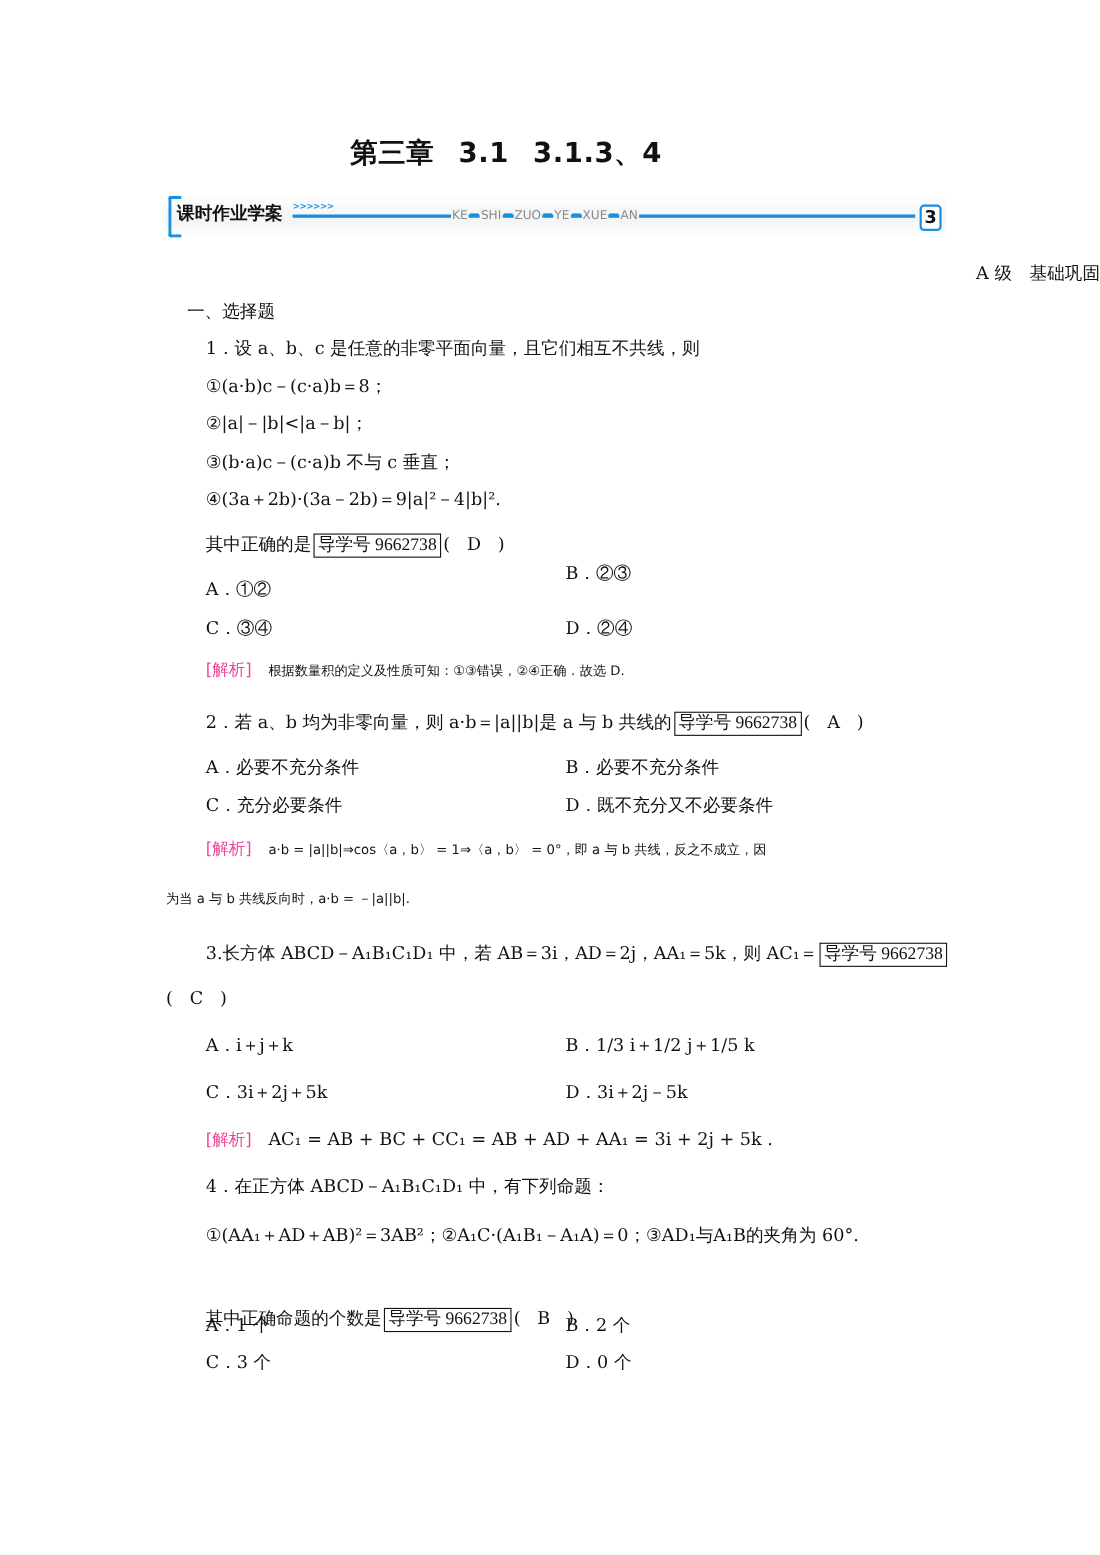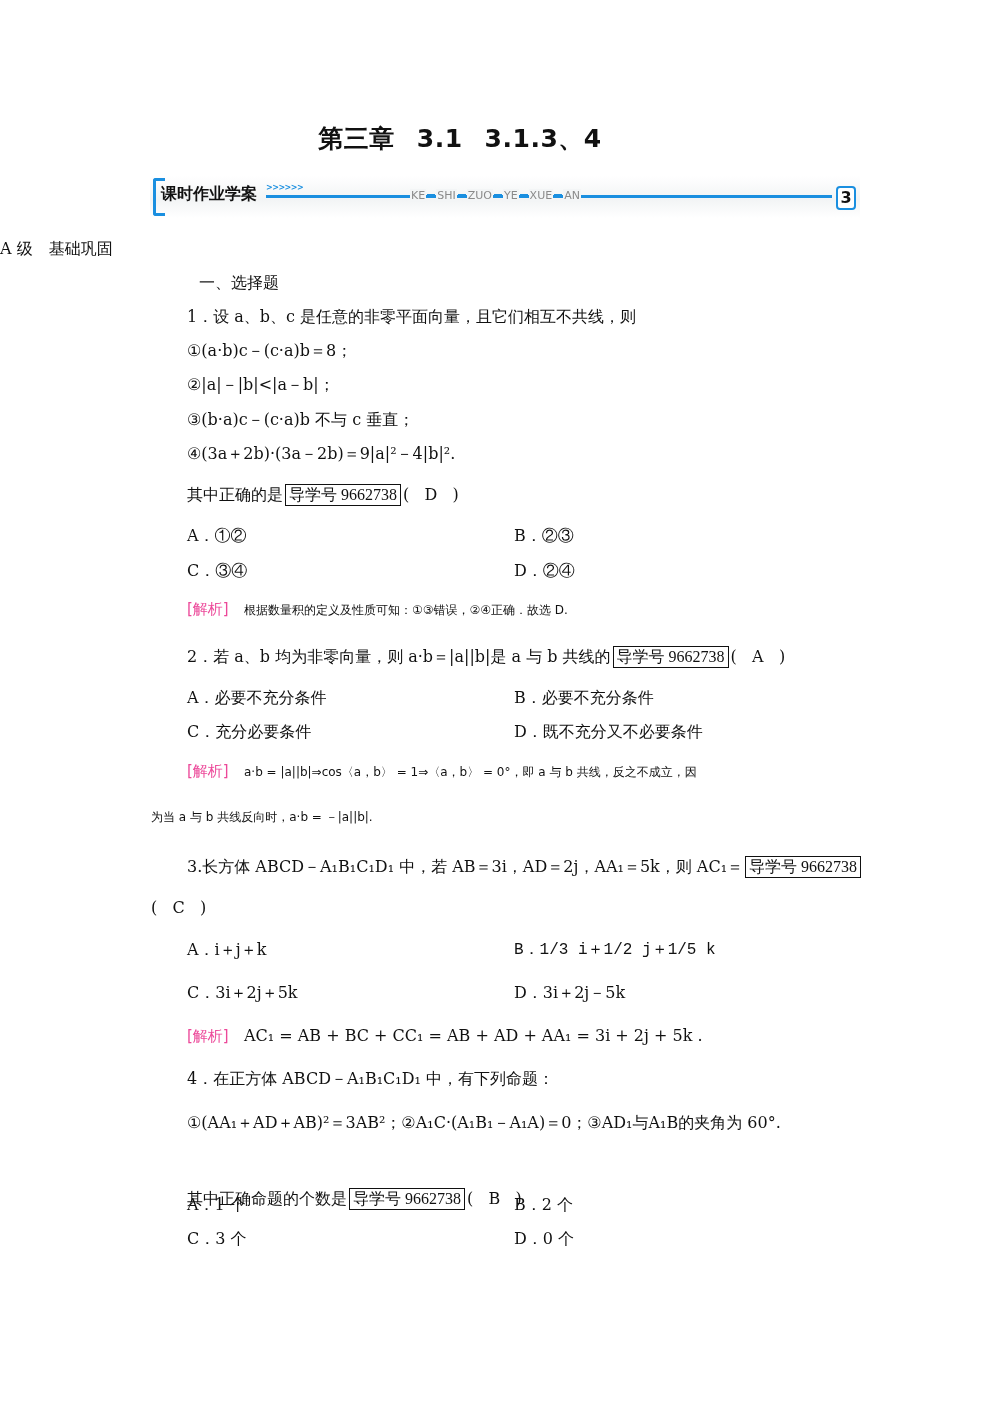--- a/index.html
+++ b/index.html
@@ -51,21 +51,21 @@
     .band-pinyin .dash { display: inline-block; width: 8px; height: 3px; background: #1a8fe0; margin: 0 1px; }
     .band-badge {
       position: absolute; right: 4px; top: 10px; width: 20px; height: 24px;
       border: 2px solid #1a8fe0; border-radius: 4px; background: #fff;
       font-family: "DejaVu Sans", "Liberation Sans", sans-serif; font-weight: bold;
       font-size: 16px; line-height: 20px; text-align: center; color: #111;
     }
 
     
     .t { font-size: 16px; line-height: 22px; color: #111; }
-    .sec-head { left: 0; width: 1000px; text-align: left; top: 238px; }
+    .sec-head { left: 0; width: 1000px; text-align: right; top: 238px; }
     .box {
       display: inline-block; border: 1.5px solid #111; padding: 0 3px;
       line-height: 20px; margin: 0 2px; font-family: Liberation Serif, serif;
     }
     .analysis-tag { color: #ec4899; font-family: "DejaVu Sans", "Liberation Sans", sans-serif; font-size: 15px; }
     .analysis-text { font-family: "DejaVu Sans", "Liberation Sans", sans-serif; font-size: 12px; }
   </style>
 </head>
 <body>
 
@@ -89,34 +89,34 @@
       <span class="dash"></span>
     <span class="seg">XUE</span>
       <span class="dash"></span>
     <span class="seg">AN</span>
   </div>
   <div class="band-badge">3</div>
 </div>
 
 <div class="abs t sec-head">A 级　基础巩固</div>
 
-<div class="abs t" style="left:199px; top:272px;">一、选择题</div>
+<div class="abs t" style="left:170px; top:272px;">一、选择题</div>
 
 <div class="abs t" style="left:187px; top:306px;">
   <span>1．</span><span>设 a、b、c 是任意的非零平面向量，且它们相互不共线，则</span>
 </div>
 <div class="abs t" style="left:187px; top:340px;">①(a·b)c－(c·a)b＝8；</div>
 <div class="abs t" style="left:187px; top:374px;">②|a|－|b|&lt;|a－b|；</div>
 <div class="abs t" style="left:187px; top:409px;">③(b·a)c－(c·a)b 不与 c 垂直；</div>
 <div class="abs t" style="left:187px; top:443px;">④(3a＋2b)·(3a－2b)＝9|a|²－4|b|².</div>
 <div class="abs t" style="left:187px; top:484px;">
   <span>其中正确的是</span><span class="box">导学号 9662738</span>(&nbsp;&nbsp;&nbsp;<span>D</span>&nbsp;&nbsp;&nbsp;)
 </div>
 <div class="abs t" style="left:187px; top:525px;"><span>A．</span><span>①②</span></div>
-<div class="abs t" style="left:514px; top:525px;"><span>B．</span><span>②③</span></div>
+<div class="abs t" style="left:514px; top:510px;"><span>B．</span><span>②③</span></div>
 <div class="abs t" style="left:187px; top:560px;"><span>C．</span><span>③④</span></div>
 <div class="abs t" style="left:514px; top:560px;"><span>D．</span><span>②④</span></div>
 <div class="abs t" style="left:187px; top:598px;">
   <span class="analysis-tag">[解析]</span>&nbsp;&nbsp;&nbsp;<span class="analysis-text">根据数量积的定义及性质可知：①③错误，②④正确．故选 D.</span>
 </div>
 
 <div class="abs t" style="left:187px; top:646px;">
   <span>2．</span><span>若 a、b 均为非零向量，则 a·b＝|a||b|是 a 与 b 共线的</span><span class="box">导学号 9662738</span>(&nbsp;&nbsp;&nbsp;<span>A</span>&nbsp;&nbsp;&nbsp;)
 </div>
 <div class="abs t" style="left:187px; top:687px;"><span>A．</span><span>必要不充分条件</span></div>
@@ -128,21 +128,21 @@
 </div>
 <div class="abs t analysis-text" style="left:151px; top:806px;">为当 a 与 b 共线反向时，a·b = －|a||b|.</div>
 
 <div class="abs t" style="left:187px; top:856px;">
   <span>3.</span><span>长方体 ABCD－A₁B₁C₁D₁ 中，若 AB＝3i，AD＝2j，AA₁＝5k，则 AC₁＝</span><span class="box">导学号 9662738</span>
 </div>
 <div class="abs t" style="left:151px; top:897px;">
   (&nbsp;&nbsp;&nbsp;<span>C</span>&nbsp;&nbsp;&nbsp;)
 </div>
 <div class="abs t" style="left:187px; top:939px;"><span>A．</span><span>i＋j＋k</span></div>
-<div class="abs t" style="left:514px; top:939px;font-family:Liberation Mono, monospace;"><span>B．</span><span>1/3 i＋1/2 j＋1/5 k</span></div>
+<div class="abs t" style="left:514px; top:939px;"><span>B．</span><span>1/3 i＋1/2 j＋1/5 k</span></div>
 <div class="abs t" style="left:187px; top:982px;"><span>C．</span><span>3i＋2j＋5k</span></div>
 <div class="abs t" style="left:514px; top:982px;"><span>D．</span><span>3i＋2j－5k</span></div>
 <div class="abs t" style="left:187px; top:1025px;">
   <span class="analysis-tag">[解析]</span>&nbsp;&nbsp;&nbsp;<span>AC₁ = AB + BC + CC₁ = AB + AD + AA₁ = 3i + 2j + 5k .</span>
 </div>
 
 <div class="abs t" style="left:187px; top:1068px;">
   <span>4．</span><span>在正方体 ABCD－A₁B₁C₁D₁ 中，有下列命题：</span>
 </div>
 <div class="abs t" style="left:187px; top:1112px;">①(AA₁＋AD＋AB)²＝3AB²；②A₁C·(A₁B₁－A₁A)＝0；③AD₁与A₁B的夹角为 60°.</div>

